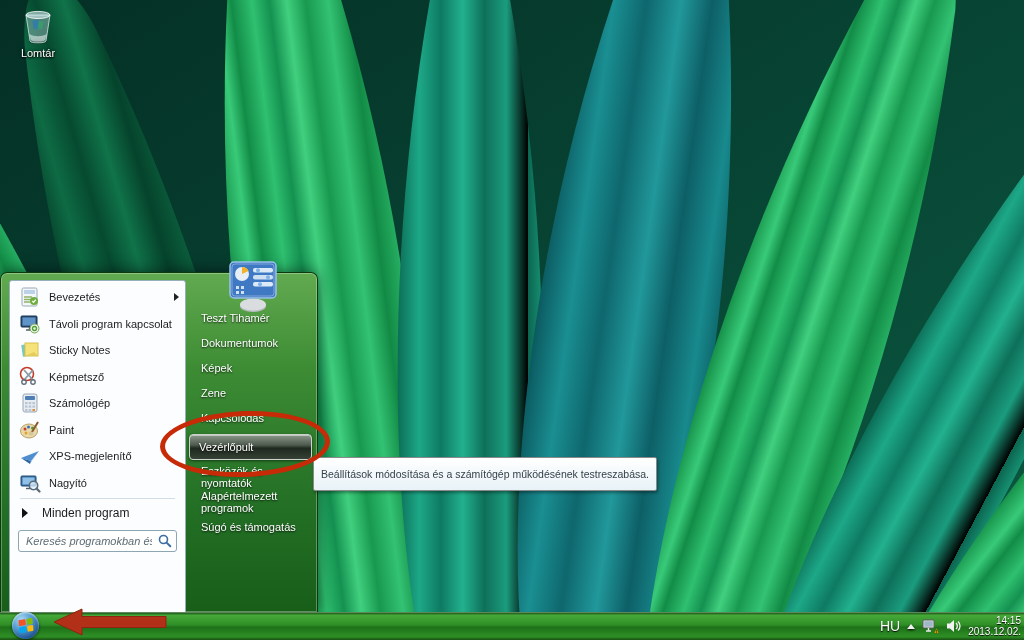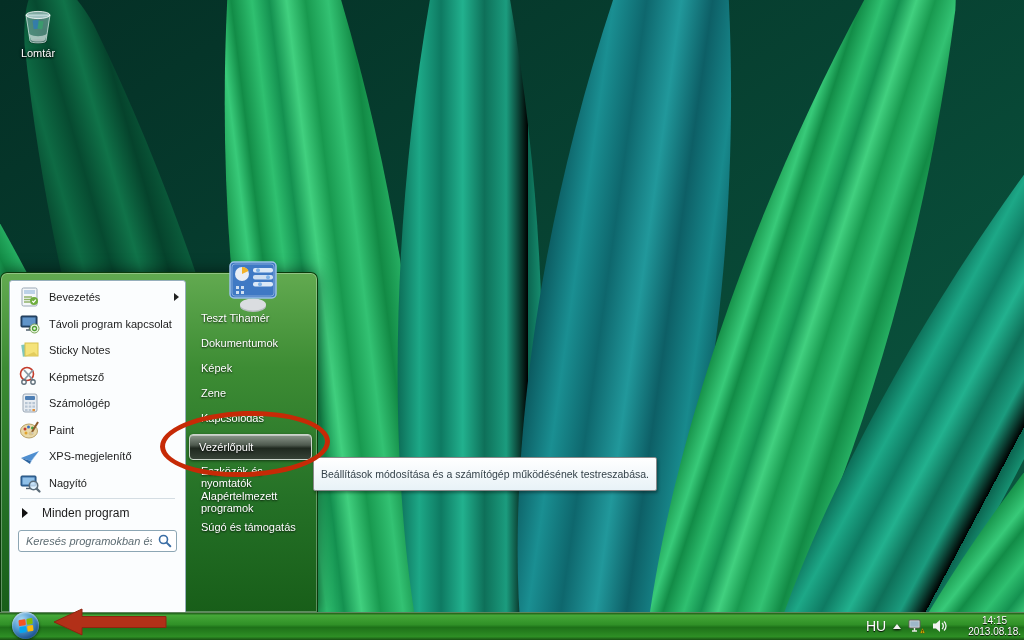--- a/index.html
+++ b/index.html
@@ -83,22 +83,22 @@
     box-shadow:inset 0 1px 2px rgba(255,255,255,.7),0 1px 3px rgba(0,0,0,.6);
     display:flex;align-items:center;justify-content:center;cursor:pointer;}
   .flag{width:14px;height:13px;display:grid;grid-template-columns:1fr 1fr;
     grid-template-rows:1fr 1fr;gap:1px;transform:rotate(-6deg) skewY(-4deg);}
   .flag i{border-radius:1px;}
   .tray{position:absolute;right:3px;top:0;height:28px;display:flex;align-items:center;
     gap:7px;color:#fff;}
   .lang{font-size:14px;text-shadow:0 1px 1px #000;cursor:pointer;}
   .chev{width:0;height:0;border-left:4px solid transparent;border-right:4px solid transparent;
     border-bottom:5px solid #f0f0f0;cursor:pointer;filter:drop-shadow(0 1px 1px #000);}
-  .clock{text-align:center;font-size:10px;line-height:11.5px;text-shadow:0 1px 1px #000;
-    margin-left:14px;cursor:default;}
+  .clock{text-align:right;font-size:10px;line-height:11.5px;text-shadow:0 1px 1px #000;
+    margin-left:0;cursor:default;}
   .trayicon{cursor:pointer;}
 </style>
 </head>
 <body>
 
 <div class="screen">
 
   <svg class="wallpaper" viewBox="0 0 1024 640" preserveAspectRatio="none">
     <defs>
       <linearGradient id="bgG" x1="0" y1="0" x2="1" y2="1">
@@ -383,21 +383,21 @@
         <path d="M12.5,14 L16.5,14 L14.5,9.5 Z" fill="#ffd400" stroke="#7a6000" stroke-width=".6"></path>
         <rect x="14.2" y="11" width=".8" height="1.8" fill="#3a3000"></rect>
           <rect x="14.2" y="13.2" width=".8" height=".8" fill="#3a3000"></rect>
       </svg>
       <svg class="trayicon" width="15" height="14" viewBox="0 0 15 14">
         <polygon points="1,4.5 4,4.5 8,1 8,13 4,9.5 1,9.5" fill="#f2f2f2"></polygon>
         <path d="M10,4 a4,4 0 0 1 0,6 M12,2.5 a6,6 0 0 1 0,9" stroke="#f2f2f2" stroke-width="1.3" fill="none"></path>
       </svg>
       <div class="clock">
         <div>14:15</div>
-        <div>2013.08.18.</div>
+        <div>2013.12.02.</div>
       </div>
     </div>
   </div>
 
   <svg class="arrow-annot" width="122" height="32" viewBox="0 0 122 32">
     <polygon points="6,16 34,3 34,10.5 118,10.5 118,21.5 34,21.5 34,29" fill="#b23018" stroke="#8f2410" stroke-width="1"></polygon>
   </svg>
 
 </div>
 

